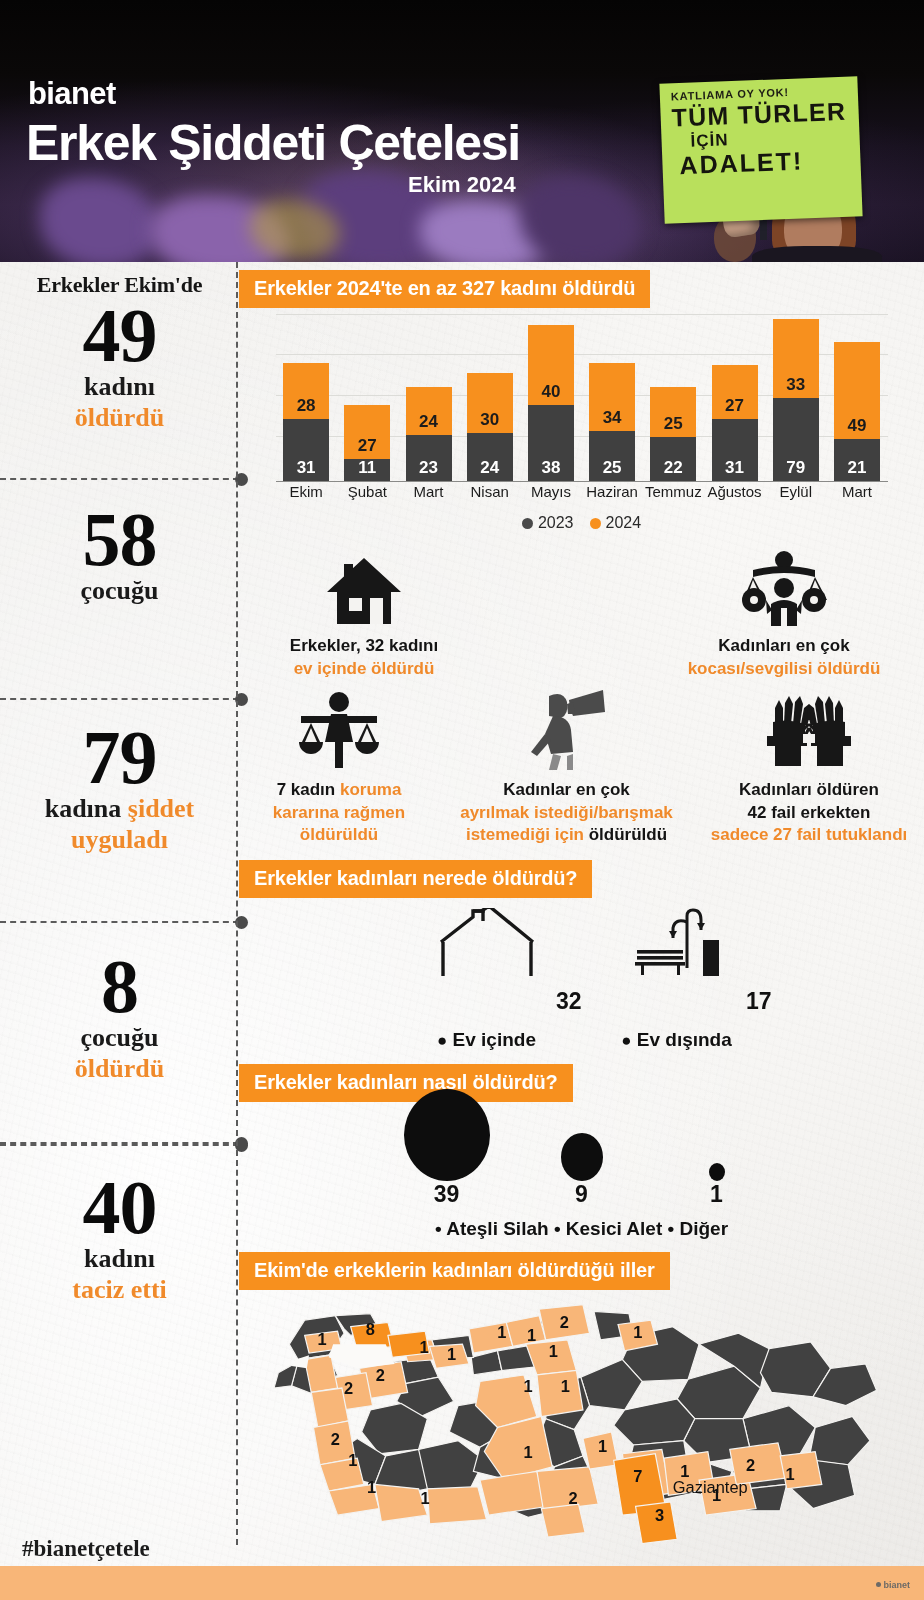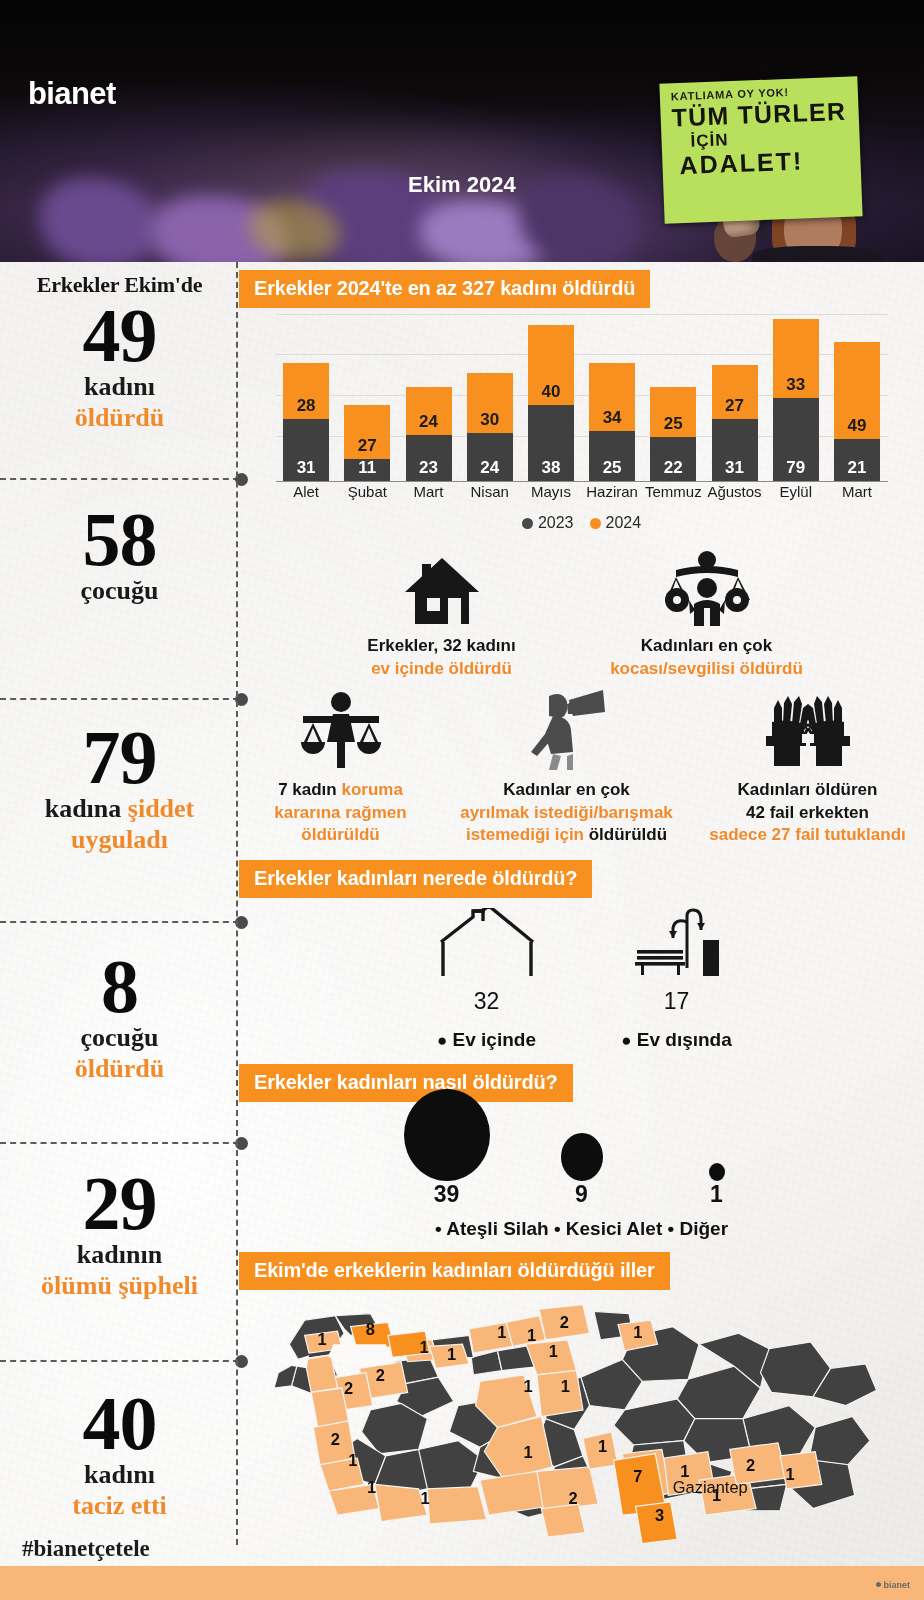--- a/index.html
+++ b/index.html
@@ -151,31 +151,31 @@
   .seg.s23 .seg-val { color:#fff; }
   .seg.s24 .seg-val { color:#1c1c1c; }
   .xlabels { width:612px; margin:2px auto 0; display:flex; }
   .xlabels div { flex:1; text-align:center; font-size:15px; color:#1b1b1b; line-height:1.08; }
   .legend { text-align:center; margin-top:14px; font-size:16px; color:#2a2a2a; }
   .legend .dot { display:inline-block; width:11px; height:11px; border-radius:50%; vertical-align:-1px; margin-right:5px; }
   .legend .d23 { background:#4a4a4a; }
   .legend .d24 { background:#f7901e; margin-left:16px; }
 
   
-  .icon-row { display:flex; justify-content:center; gap:0px; margin-top:12px; }
+  .icon-row { display:flex; justify-content:space-between; gap:0px; margin-top:12px; }
   .icon-cell { text-align:center; padding:0 8px; }
   .icon-cell .ic { height:78px; display:flex; align-items:flex-end; justify-content:center; }
   .icon-cap { font-size:17px; font-weight:bold; color:#141414; line-height:1.32; margin-top:9px; }
   .icon-cap .or { color:#f08a2b; }
   .icon-cap .bk { color:#141414; }
 
   
   .where-row { display:flex; justify-content:center; margin-top:10px; }
   .where-cell { width:190px; text-align:center; }
-  .where-num { font-size:23px; font-weight:normal; color:#111; margin-top:4px; }
+  .where-num { font-size:23px; font-weight:bold; color:#111; margin-top:4px;text-align:right; }
   .where-lbl { font-size:19px; font-weight:bold; color:#111; margin-top:14px; }
   .where-lbl .bullet { font-size:17px; }
 
   
   .how-row { display:flex; justify-content:center; align-items:flex-end; margin-top:14px; height:92px; }
   .how-cell { width:135px; text-align:center; }
   .how-circle { background:#0d0d0d; border-radius:50%; margin:0 auto; }
   .how-num { font-size:23px; font-weight:bold; color:#111; }
   .how-legend { text-align:center; font-size:19px; font-weight:bold; color:#111; margin-top:10px; }
 
@@ -207,20 +207,21 @@
 
   <div class="header">
     <div class="flagblur" style="left:40px;top:178px;width:120px;height:90px;background:#6a4a8e;"></div>
     <div class="flagblur" style="left:150px;top:196px;width:140px;height:80px;background:#8a63ab;"></div>
     <div class="flagblur" style="left:300px;top:170px;width:150px;height:100px;background:#5c3e7d;"></div>
     <div class="flagblur" style="left:420px;top:200px;width:130px;height:70px;background:#9b7bc0;"></div>
     <div class="flagblur" style="left:520px;top:176px;width:120px;height:90px;background:#4e3568;"></div>
     <div class="flagblur" style="left:250px;top:200px;width:90px;height:60px;background:#b8a43c;opacity:.55;"></div>
 
     <div class="brand">bianet</div>
+    <div class="main-title">Erkek Şiddeti Çetelesi</div>
     <div class="sub-title">Ekim 2024</div>
 
     <div class="pl-person2-head"></div>
     <div class="placard-stick"></div>
     <div class="pl-hand"></div>
     <div class="pl-hair"></div>
     <div class="pl-person-head"></div>
     <div class="pl-shoulder"></div>
 
     <div class="placard">
@@ -256,25 +257,20 @@
       </div>
       <div class="divider"></div>
 
       <div class="stat" style="height:219px;padding-top:26px;">
         <div class="stat-num">8</div>
         <div class="stat-l1">çocuğu</div>
         <div class="stat-l2">öldürdü</div>
       </div>
       <div class="divider"></div>
 
-      <div class="stat" style="height:216px;padding-top:22px;">
-        <div class="stat-num">29</div>
-        <div class="stat-l1">kadının</div>
-        <div class="stat-l2">ölümü şüpheli</div>
-      </div>
       <div class="divider"></div>
 
       <div class="stat" style="padding-top:24px;">
         <div class="stat-num">40</div>
         <div class="stat-l1">kadını</div>
         <div class="stat-l2">taciz etti</div>
       </div>
     </div>
 
     <div class="content">
@@ -386,21 +382,21 @@
                   <span class="seg-val">49</span>
                 </div>
                 <div class="seg s23" style="height: 42px;">
                   <span class="seg-val">21</span>
                 </div>
               </div>
             </div>
           </div>
       </div>
       <div class="xlabels" id="chart-xlabels">
-          <div>Alet</div>
+          <div>Ekim</div>
           <div>Şubat</div>
           <div>Mart</div>
           <div>Nisan</div>
           <div>Mayıs</div>
           <div>Haziran</div>
           <div>Temmuz</div>
           <div>Ağustos</div>
           <div>Eylül</div>
           <div>Mart</div>
         </div>

